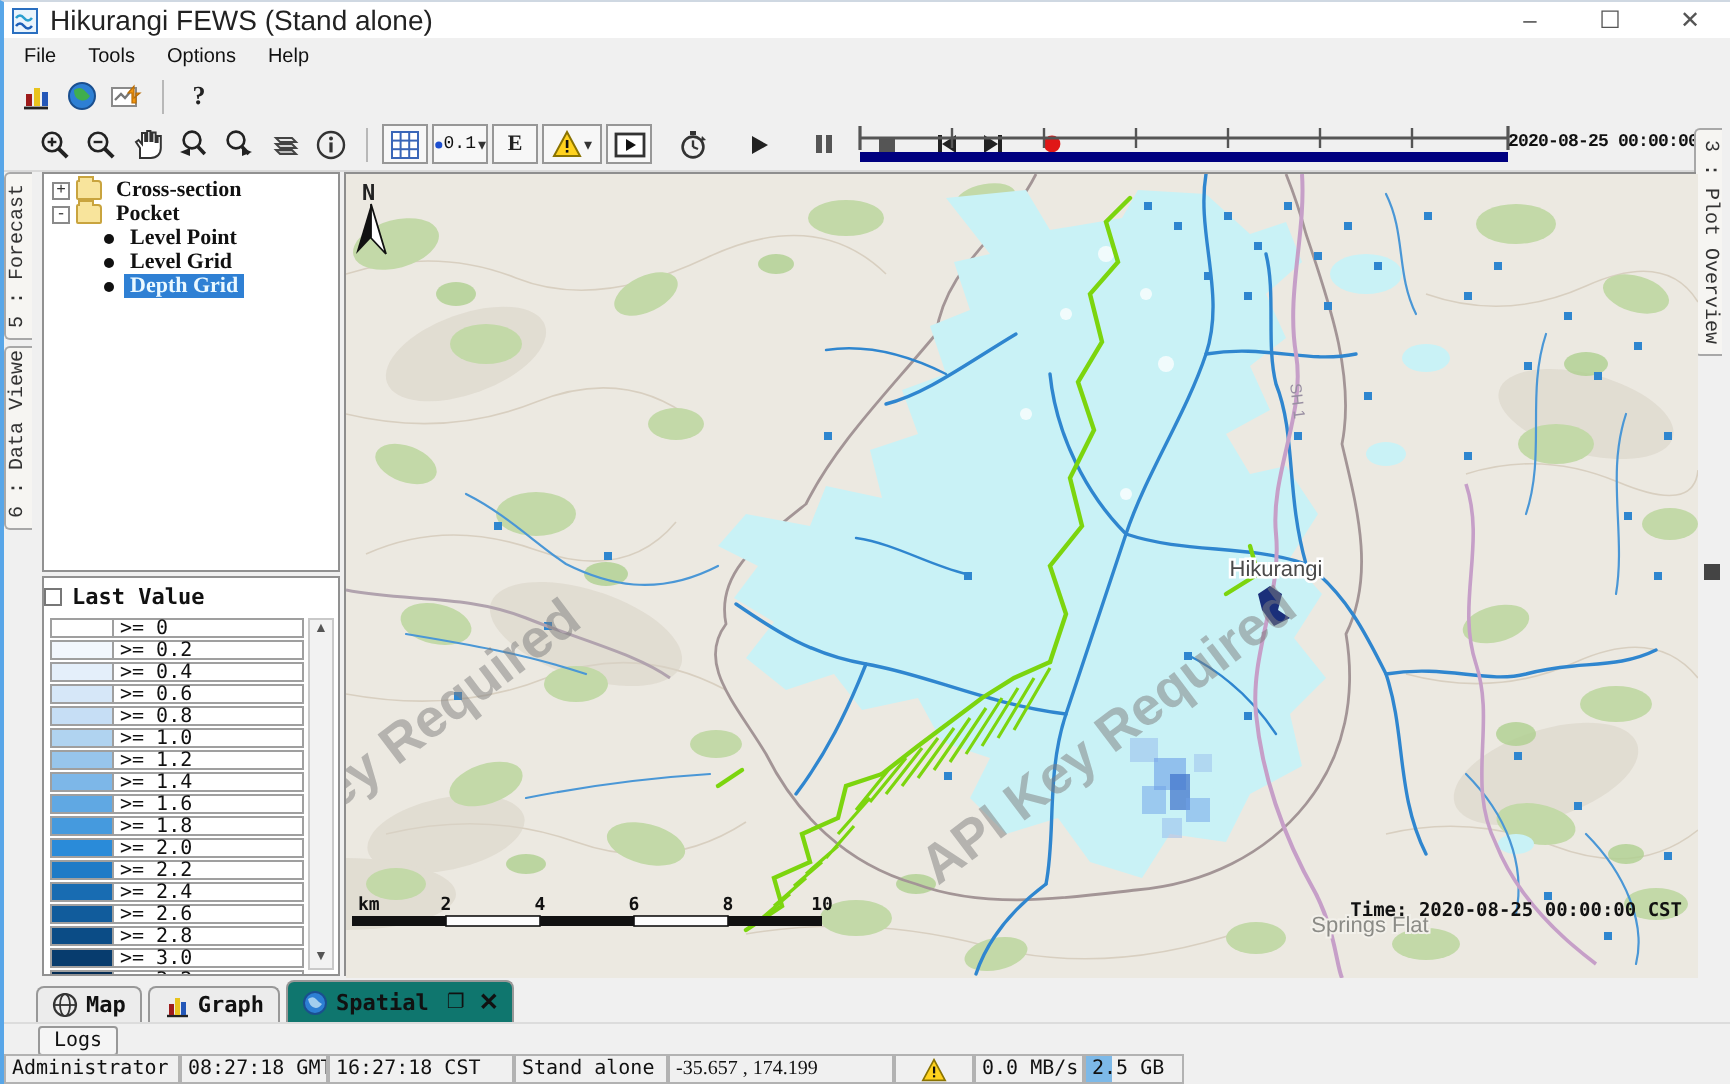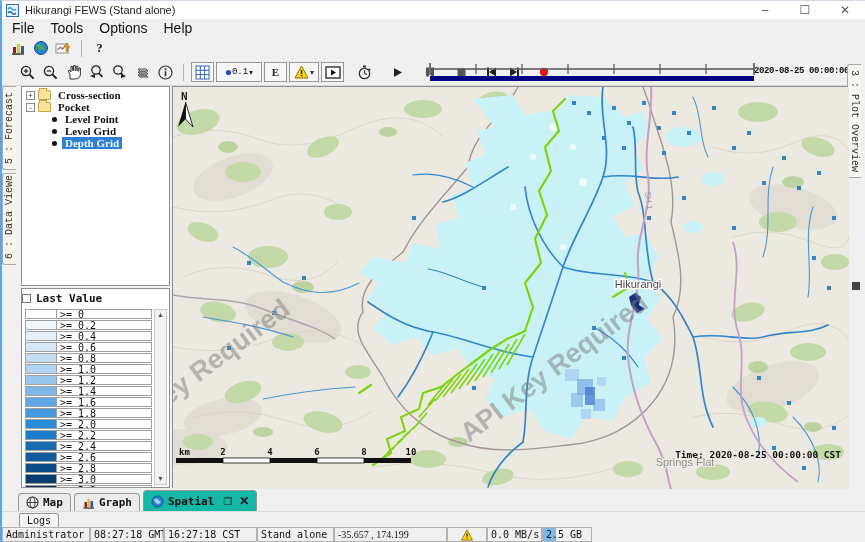--- a/index.html
+++ b/index.html
@@ -2,26 +2,26 @@
 <html><head>
 <meta charset="utf-8">
 <style>
   html,body{margin:0;padding:0;background:#d8d8d8;}
   *{box-sizing:border-box;}
   .app{position:relative;width:865px;height:542px;background:#f0f0f0;overflow:hidden;
        font-family:"Liberation Sans",sans-serif;border-left:2px solid #58a6e8;border-top:1px solid #cfd8e2;}
   
   .titlebar{position:absolute;top:0;left:0;right:0;height:18px;background:#ffffff;display:flex;align-items:center;}
   .app-icon{width:13px;height:13px;margin:0 6px 0 4px;flex:0 0 auto;}
-  .title-text{font-size:11px;color:#222;}
+  .title-text{font-size:14px;color:#222;}
   .win-controls{margin-left:auto;display:flex;height:100%;}
   .win-btn{width:40px;display:flex;align-items:center;justify-content:center;font-size:12px;color:#555;}
   
   .menubar{position:absolute;top:18px;left:0;right:0;height:18px;background:#f0f0f0;display:flex;align-items:center;padding-left:2px;}
-  .menu-item{font-size:14px;color:#111;padding:1px 8px;}
+  .menu-item{font-size:10px;color:#111;padding:1px 8px;}
   
   .tb1{position:absolute;top:36px;left:0;right:0;height:22px;background:#f0f0f0;display:flex;align-items:center;padding-left:4px;}
   .tb2{position:absolute;top:58px;left:0;right:0;height:27px;background:#f0f0f0;display:flex;align-items:center;border-bottom:1px solid #d9d9d9;}
   .tbtn{width:23px;height:20px;display:flex;align-items:center;justify-content:center;flex:0 0 auto;}
   .tbtn.boxed{border:1px solid #979797;background:#f7f7f7;margin:0 1px;}
   .tsep{width:1px;height:17px;background:#b8b8b8;margin:0 6px;flex:0 0 auto;}
   .drop{font-size:8px;color:#333;margin-left:1px;}
   .interval-text{font:9px "Liberation Mono",monospace;color:#111;}
   .timeline{position:absolute;left:425px;top:60px;width:330px;height:23px;}
   .tb2-date{position:absolute;left:752px;top:65px;font:bold 9px "Liberation Mono",monospace;letter-spacing:-0.4px;color:#111;white-space:nowrap;}
@@ -57,21 +57,21 @@
   .lg-label{flex:1;border:1px solid #9f9f9f;border-left:none;font:10px/9px "DejaVu Sans Mono",monospace;padding-left:3px;color:#111;background:#fff;}
   .lg-scroll{position:absolute;top:20px;right:2px;width:13px;bottom:2px;background:#f2f2f2;border:1px solid #c9c9c9;
              display:flex;flex-direction:column;justify-content:space-between;align-items:center;}
   .lg-arrow{font-size:7px;color:#555;line-height:10px;}
   
   .map{position:absolute;left:170px;top:85px;width:676px;height:402px;background:#ece9e1;border:1px solid #8e8e8e;}
   
   .btabs{position:absolute;left:0;right:0;top:488px;height:22px;background:#f0f0f0;display:flex;align-items:flex-end;padding-left:16px;}
   .btab{height:18px;display:flex;align-items:center;gap:4px;padding:0 7px;border:1px solid #989898;border-bottom:none;
         border-radius:4px 4px 0 0;background:#ececec;font:bold 11px "DejaVu Sans Mono",monospace;color:#111;margin-right:3px;}
-  .btab.active{background:#14b8a6;height:21px;}
+  .btab.active{background:#0f766e;height:21px;}
   .btab-x{font:bold 12px "Liberation Sans",sans-serif;color:#111;margin-left:3px;}
   .btab-r{font:10px "Liberation Sans",sans-serif;color:#111;margin-left:5px;}
   .logsrow{position:absolute;left:0;right:0;top:510px;height:17px;background:#f0f0f0;border-top:1px solid #dcdcdc;}
   .logs-btn{position:absolute;left:17px;top:1px;height:15px;padding:0 7px;border:1px solid #989898;background:#f5f5f5;
             font:10px/13px "DejaVu Sans Mono",monospace;color:#111;border-radius:2px;}
   
   .status{position:absolute;left:0;right:18px;bottom:0;height:15px;display:flex;background:#f0f0f0;}
   .scell{border:1px solid #b2b2b2;display:flex;align-items:center;padding:0 3px;font:10px "DejaVu Sans Mono",monospace;
          color:#111;white-space:nowrap;overflow:hidden;flex:0 0 auto;position:relative;}
   .mem-fill{position:absolute;left:0;top:0;bottom:0;width:13px;background:#7db9e8;}
@@ -182,21 +182,21 @@
     <span class="tsep"></span>
     <span class="tbtn boxed">
       <svg width="15" height="15" viewBox="0 0 15 15">
           <rect x="1" y="1" width="13" height="13" fill="#fff" stroke="#3a66b8"></rect>
           <line x1="1" y1="5.3" x2="14" y2="5.3" stroke="#3a66b8"></line>
           <line x1="1" y1="9.6" x2="14" y2="9.6" stroke="#3a66b8"></line>
           <line x1="5.3" y1="1" x2="5.3" y2="14" stroke="#3a66b8"></line>
           <line x1="9.6" y1="1" x2="9.6" y2="14" stroke="#3a66b8"></line>
         </svg>
     </span>
-    <span class="tbtn boxed" style="width:46px;">
+    <span class="tbtn boxed" style="width:28px;">
       <svg width="7" height="7" viewBox="0 0 7 7">
           <circle cx="3.5" cy="3.5" r="2.6" fill="#1d4fd0"></circle>
         </svg>
       <span class="interval-text">0.1</span>
       <span class="drop">▾</span>
     </span>
     <span class="tbtn boxed" style="font:bold 11px 'Liberation Serif',serif;color:#222;">E</span>
     <span class="tbtn boxed" style="width:30px;">
       <svg width="15" height="14" viewBox="0 0 15 14">
           <path d="M7.5,1 L14,13 H1 Z" fill="#ffd21e" stroke="#8a7300"></path>

